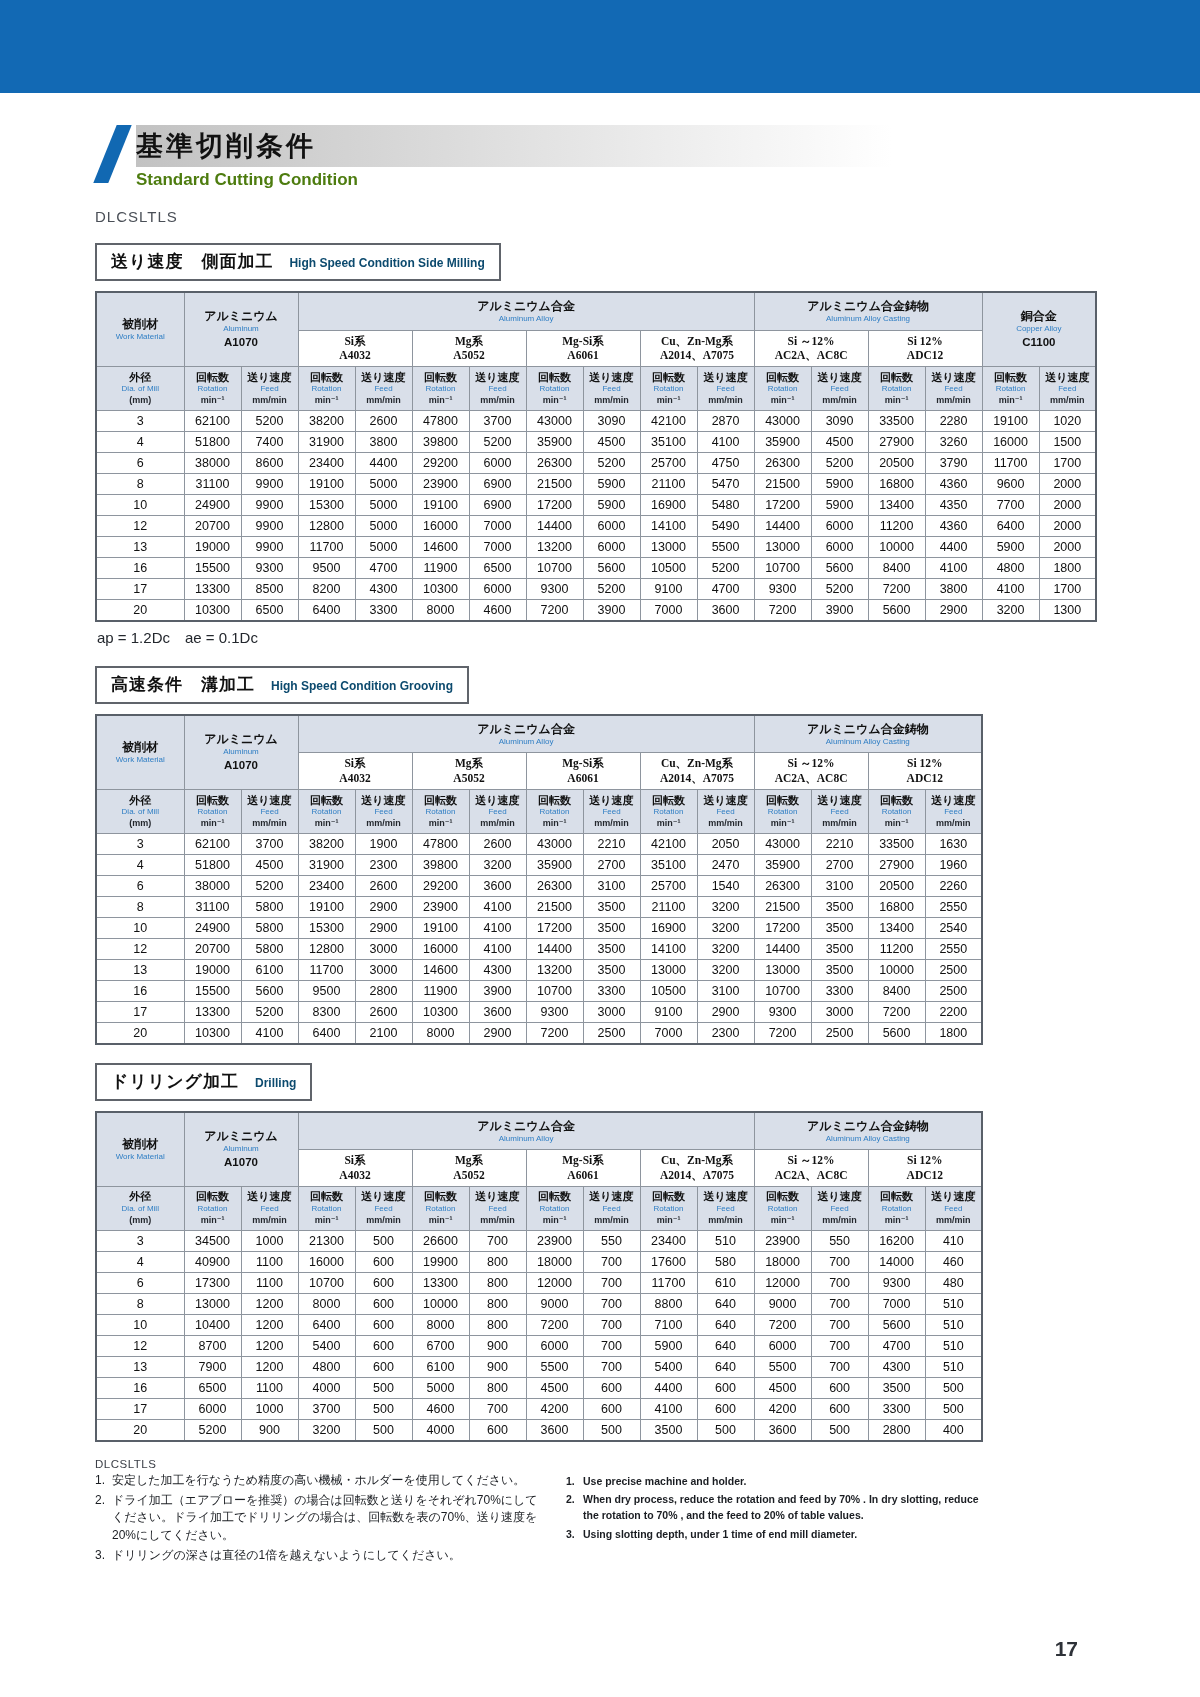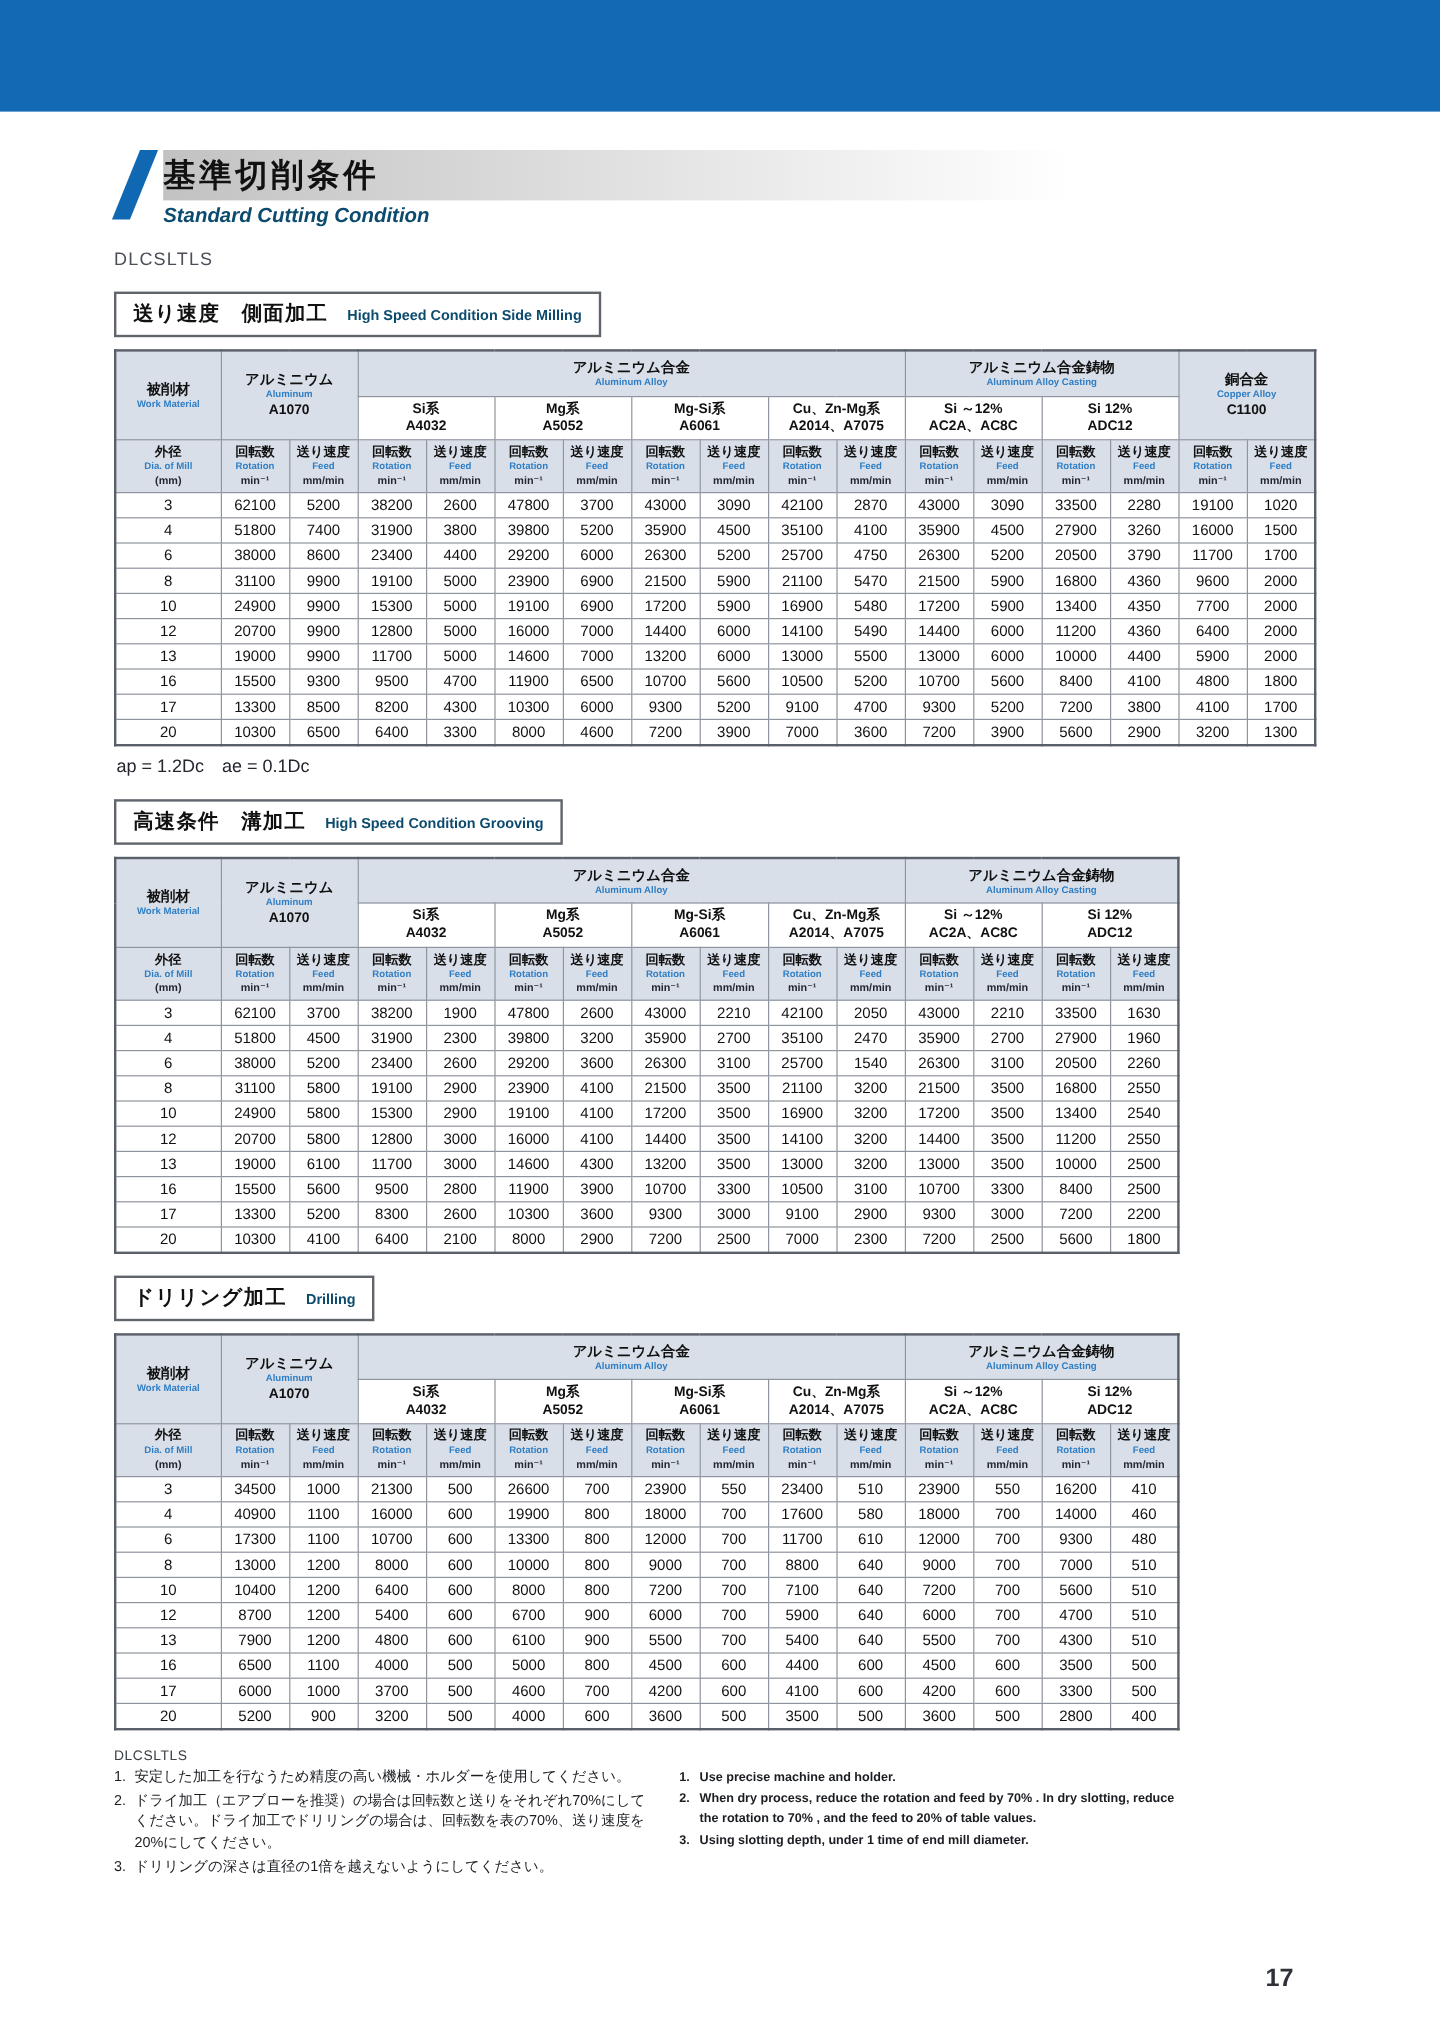--- a/index.html
+++ b/index.html
@@ -10,39 +10,39 @@
   }
   .top-bar { height:93px; background:#1269b4; }
   .page { padding:32px 95px 0 95px; position:relative; }
 
   
   .title-area { display:flex; align-items:flex-start; }
   .slash { width:15px; height:58px; background:#1168b2; transform:skewX(-22deg); margin:0 16px 0 10px; flex:none; }
   .title-col { flex:1; }
   .grad-bar { height:42px; background:linear-gradient(to right,#c2c2c2,#ffffff 78%); display:flex; align-items:center; }
   .grad-bar h1 { font-size:27px; font-weight:bold; color:#111; letter-spacing:3px; }
-  .subtitle { margin-top:3px; font-size:17px; font-weight:bold; color:#0c4a6e;font-style:italic; }
+  .subtitle { margin-top:3px; font-size:17px; font-weight:bold; color:#4d7c0f; }
 
   .model-code { margin:18px 0 4px 0; font-size:15px; color:#4a4f57; letter-spacing:1px; }
 
   .section { margin-top:18px; }
   .section-title-box { display:inline-flex; align-items:baseline; gap:16px; border:2px solid #60646b; background:#fff; padding:5px 14px 6px 14px; margin-bottom:10px; }
   .section-title-box .stb-jp { font-size:17px; font-weight:bold; color:#111; letter-spacing:1px; }
   .section-title-box .stb-en { font-size:12px; font-weight:bold; color:#0c4a6e; }
 
   
   table.cond-table { border-collapse:collapse; table-layout:fixed; border:2px solid #596069; }
   .cond-table th, .cond-table td { border:1px solid #8e959e; text-align:center; vertical-align:middle; }
   .cond-table thead tr.hrow1 { height:38px; }
-  .cond-table thead tr.hrow2 { height:32px; }
+  .cond-table thead tr.hrow2 { height:32px;font-family:Liberation Serif, serif; }
   .cond-table thead tr.hrow3 { height:44px; }
   .cond-table thead th { background:#d9dfe9; padding:2px 1px; }
   .cond-table thead tr.hrow2 th { background:#ffffff; padding:3px 1px; }
   .cond-table .jp { font-size:12px; font-weight:bold; color:#111; line-height:1.25; }
-  .cond-table .en { font-size:8px; font-weight:bold; color:#2f7ec4; line-height:1.25; }
+  .cond-table .en { font-size:8px; font-weight:normal; color:#2f7ec4; line-height:1.25; }
   .cond-table .code { font-size:11.5px; color:#111; margin-top:2px; line-height:1.2; }
   .cond-table .sub1, .cond-table .sub2 { font-size:11.5px; color:#111; line-height:1.3; }
   .cond-table th.rf .jp { font-size:11px; }
   .cond-table .unit { font-size:9px; color:#23272d; line-height:1.3; margin-top:1px; }
   .cond-table tbody tr { height:21px; }
   .cond-table tbody td { background:#ffffff; font-size:12.5px; color:#111; padding:1px 2px; }
   .cond-table tbody td.dia { font-size:12.5px; }
   .table-note { margin:7px 0 2px 2px; font-size:15px; color:#23272d; }
 
   

